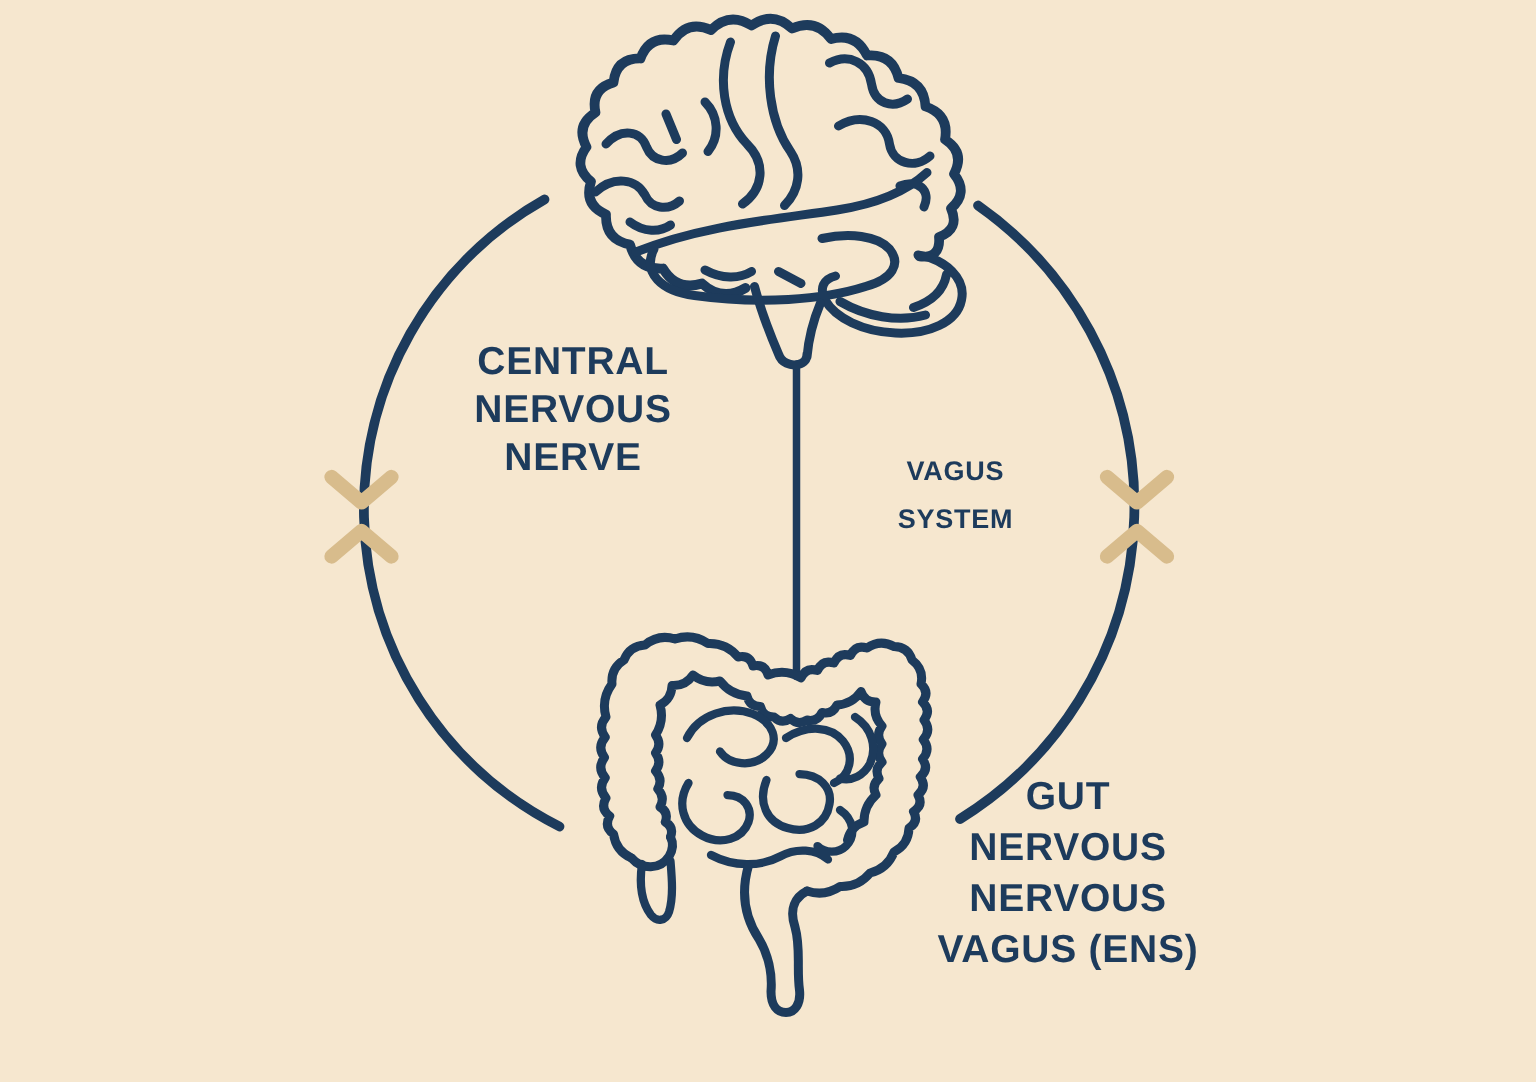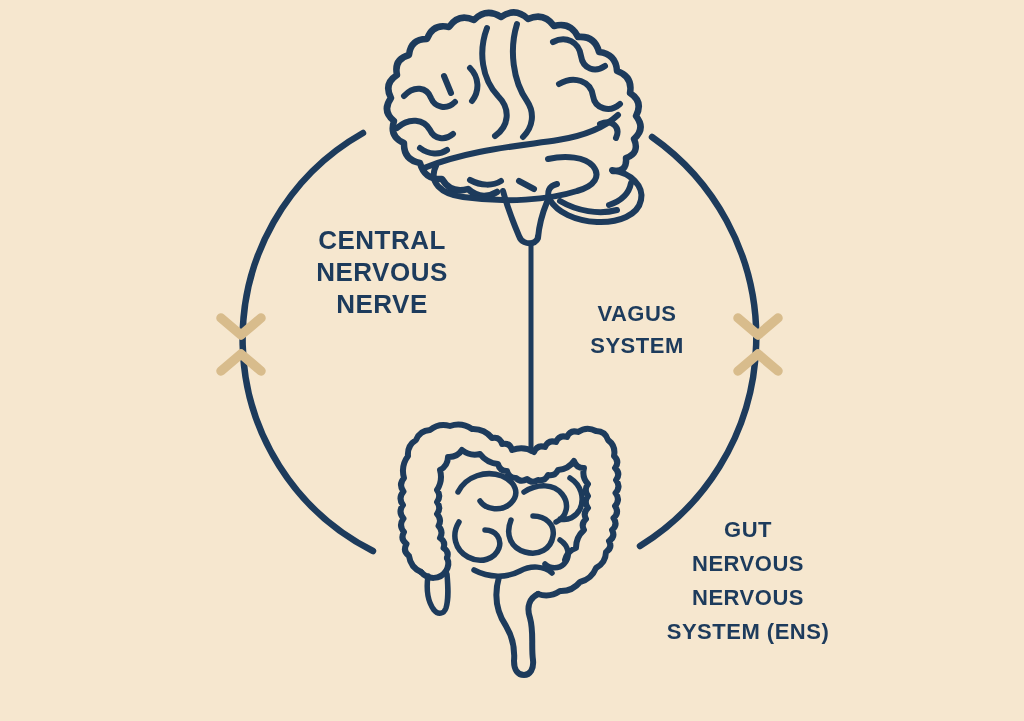--- a/index.html
+++ b/index.html
@@ -21,22 +21,22 @@
   .accent path{fill:none;stroke:var(--accent);stroke-linecap:round;stroke-linejoin:round;stroke-width:9.5;}
   .label{
     position:absolute;
     color:var(--ink);
     font-weight:700;
     text-align:center;
     letter-spacing:0.5px;
     user-select:none;
   }
   .label-cns{left:232px;top:224px;width:300px;font-size:26px;line-height:32px;}
-  .label-vagus{left:527px;top:298px;width:220px;font-size:22px;line-height:32px;}
-  .label-ens{left:588px;top:513px;width:320px;font-size:22px;line-height:34px;}
+  .label-vagus{left:527px;top:298px;width:220px;font-size:18px;line-height:32px;}
+  .label-ens{left:552px;top:513px;width:320px;font-size:26px;line-height:34px;}
 </style>
 </head>
 <body>
 
 <div class="stage">
 
   <svg width="1024" height="721" viewBox="0 0 1024 721">
 
     <g class="ink">
       <path stroke-width="6.5" d="M 363 133 A 237 237 0 0 0 373 551"></path>
@@ -106,16 +106,16 @@
 
   <div class="label label-vagus">
     <div>VAGUS</div>
     <div>SYSTEM</div>
   </div>
 
   <div class="label label-ens">
     <div>GUT</div>
     <div>NERVOUS</div>
     <div>NERVOUS</div>
-    <div>SYSTEM (ENS)</div>
+    <div>VAGUS (ENS)</div>
   </div>
 
 </div>
 
 </body></html>

